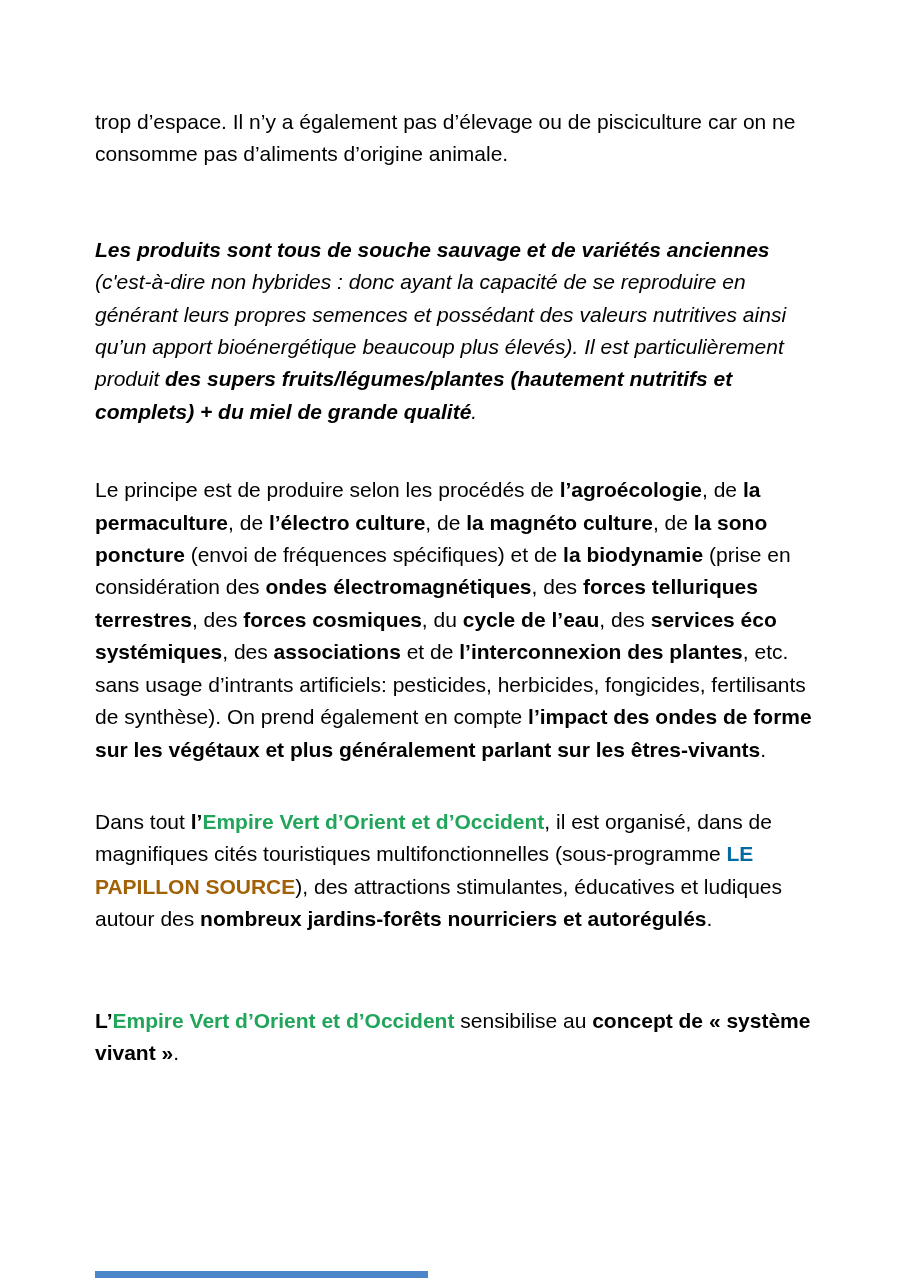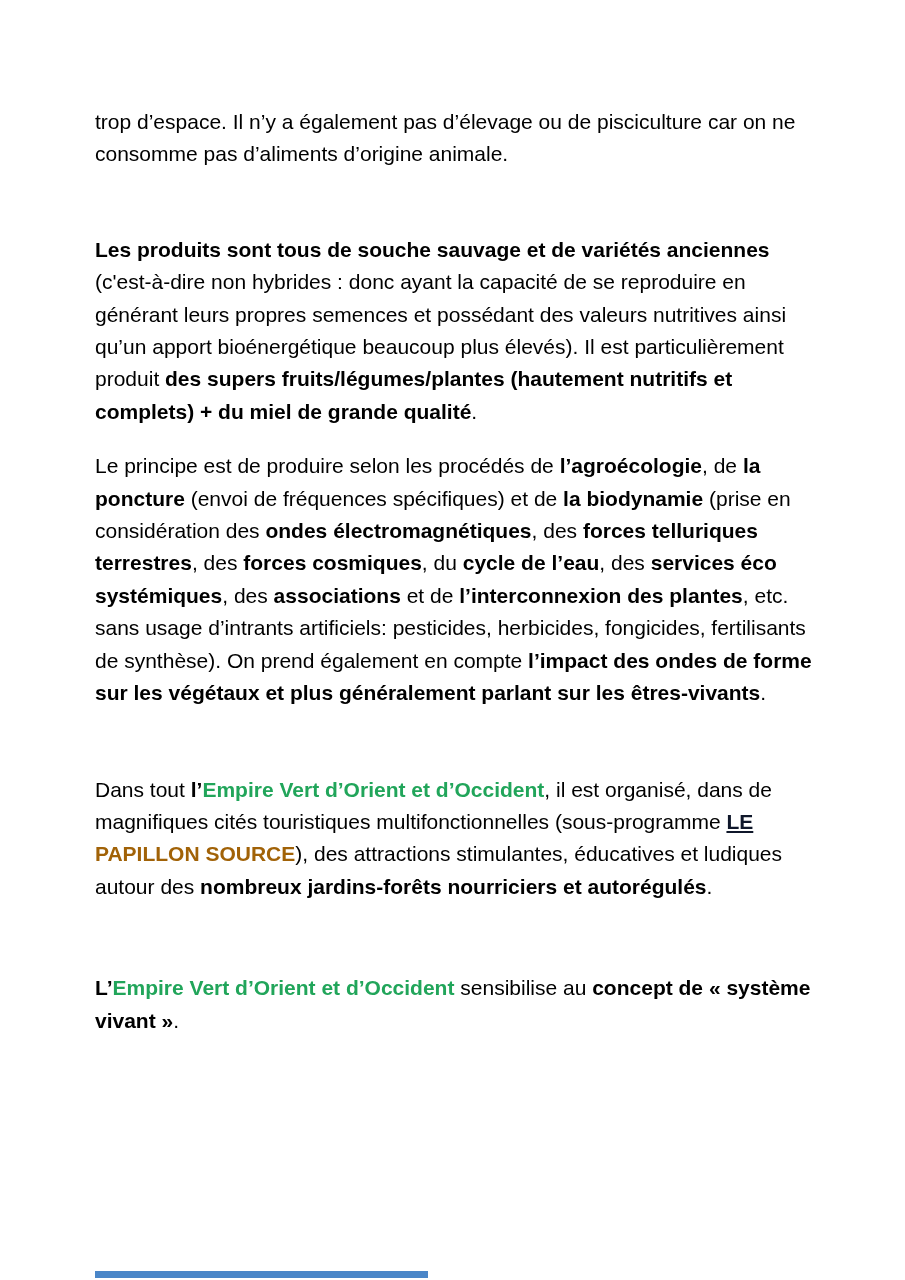--- a/index.html
+++ b/index.html
@@ -25,22 +25,22 @@
     top: 106px;
     width: 740px;
   }
   .para {
     font-size: 21px;
     line-height: 32.4px;
     color: #000000;
     margin: 0;
   }
   .para:nth-of-type(1) { margin-bottom: 63px; }
-  .para:nth-of-type(2) { margin-bottom: 22px; }
-  .para:nth-of-type(3) { margin-bottom: 64px; }
+  .para:nth-of-type(2) { margin-bottom: 46px; font-style: italic; }
+  .para:nth-of-type(3) { margin-bottom: 40px; }
   .para:nth-of-type(4) { margin-bottom: 69px; }
   .line {
     display: block;
     white-space: nowrap;
   }
   .bold { font-weight: bold; }
   .clipped-blue {
     position: absolute;
     left: 95px;
     top: 1271px;
@@ -60,31 +60,32 @@
       <div class="para">
         <span class="line"><span class="bold">Les produits sont tous de souche sauvage et de variétés anciennes</span></span>
         <span class="line"><span>(c'est-à-dire non hybrides : donc ayant la capacité de se reproduire en</span></span>
         <span class="line"><span>générant leurs propres semences et possédant des valeurs nutritives ainsi</span></span>
         <span class="line"><span>qu’un apport bioénergétique beaucoup plus élevés). Il est particulièrement</span></span>
         <span class="line"><span>produit </span><span class="bold">des supers fruits/légumes/plantes (hautement nutritifs et</span></span>
         <span class="line"><span class="bold">complets) + du miel de grande qualité</span><span>.</span></span>
       </div>
       <div class="para">
         <span class="line"><span>Le principe est de produire selon les procédés de </span><span class="bold">l’agroécologie</span><span>, de </span><span class="bold">la</span></span>
+        <span class="line"><span class="bold">permaculture</span><span>, de </span><span class="bold">l’électro culture</span><span>, de </span><span class="bold">la magnéto culture</span><span>, de </span><span class="bold">la sono</span></span>
         <span class="line"><span class="bold">poncture</span><span> (envoi de fréquences spécifiques) et de </span><span class="bold">la biodynamie</span><span> (prise en</span></span>
         <span class="line"><span>considération des </span><span class="bold">ondes électromagnétiques</span><span>, des </span><span class="bold">forces telluriques</span></span>
         <span class="line"><span class="bold">terrestres</span><span>, des </span><span class="bold">forces cosmiques</span><span>, du </span><span class="bold">cycle de l’eau</span><span>, des </span><span class="bold">services éco</span></span>
         <span class="line"><span class="bold">systémiques</span><span>, des </span><span class="bold">associations</span><span> et de </span><span class="bold">l’interconnexion des plantes</span><span>, etc.</span></span>
         <span class="line"><span>sans usage d’intrants artificiels: pesticides, herbicides, fongicides, fertilisants</span></span>
         <span class="line"><span>de synthèse). On prend également en compte </span><span class="bold">l’impact des ondes de forme</span></span>
         <span class="line"><span class="bold">sur les végétaux et plus généralement parlant sur les êtres-vivants</span><span>.</span></span>
       </div>
       <div class="para">
         <span class="line"><span>Dans tout </span><span class="bold">l’</span><span class="bold" style="color: rgb(33, 165, 90);">Empire Vert d’Orient et d’Occident</span><span>, il est organisé, dans de</span></span>
-        <span class="line"><span>magnifiques cités touristiques multifonctionnelles (sous-programme </span><span class="bold" style="color: #0f172a; text-decoration: underline;">LE</span></span>
+        <span class="line"><span>magnifiques cités touristiques multifonctionnelles (sous-programme </span><span class="bold" style="color: #0369a1;">LE</span></span>
         <span class="line"><span class="bold" style="color: #a16207;">PAPILLON SOURCE</span><span>), des attractions stimulantes, éducatives et ludiques</span></span>
         <span class="line"><span>autour des </span><span class="bold">nombreux jardins-forêts nourriciers et autorégulés</span><span>.</span></span>
       </div>
       <div class="para">
         <span class="line"><span class="bold">L’</span><span class="bold" style="color: rgb(33, 165, 90);">Empire Vert d’Orient et d’Occident</span><span> sensibilise au </span><span class="bold">concept de « système</span></span>
         <span class="line"><span class="bold">vivant »</span><span>.</span></span>
       </div>
     </div>
   <div class="clipped-blue" style="background: rgb(74, 134, 200);"></div>
 </div>

